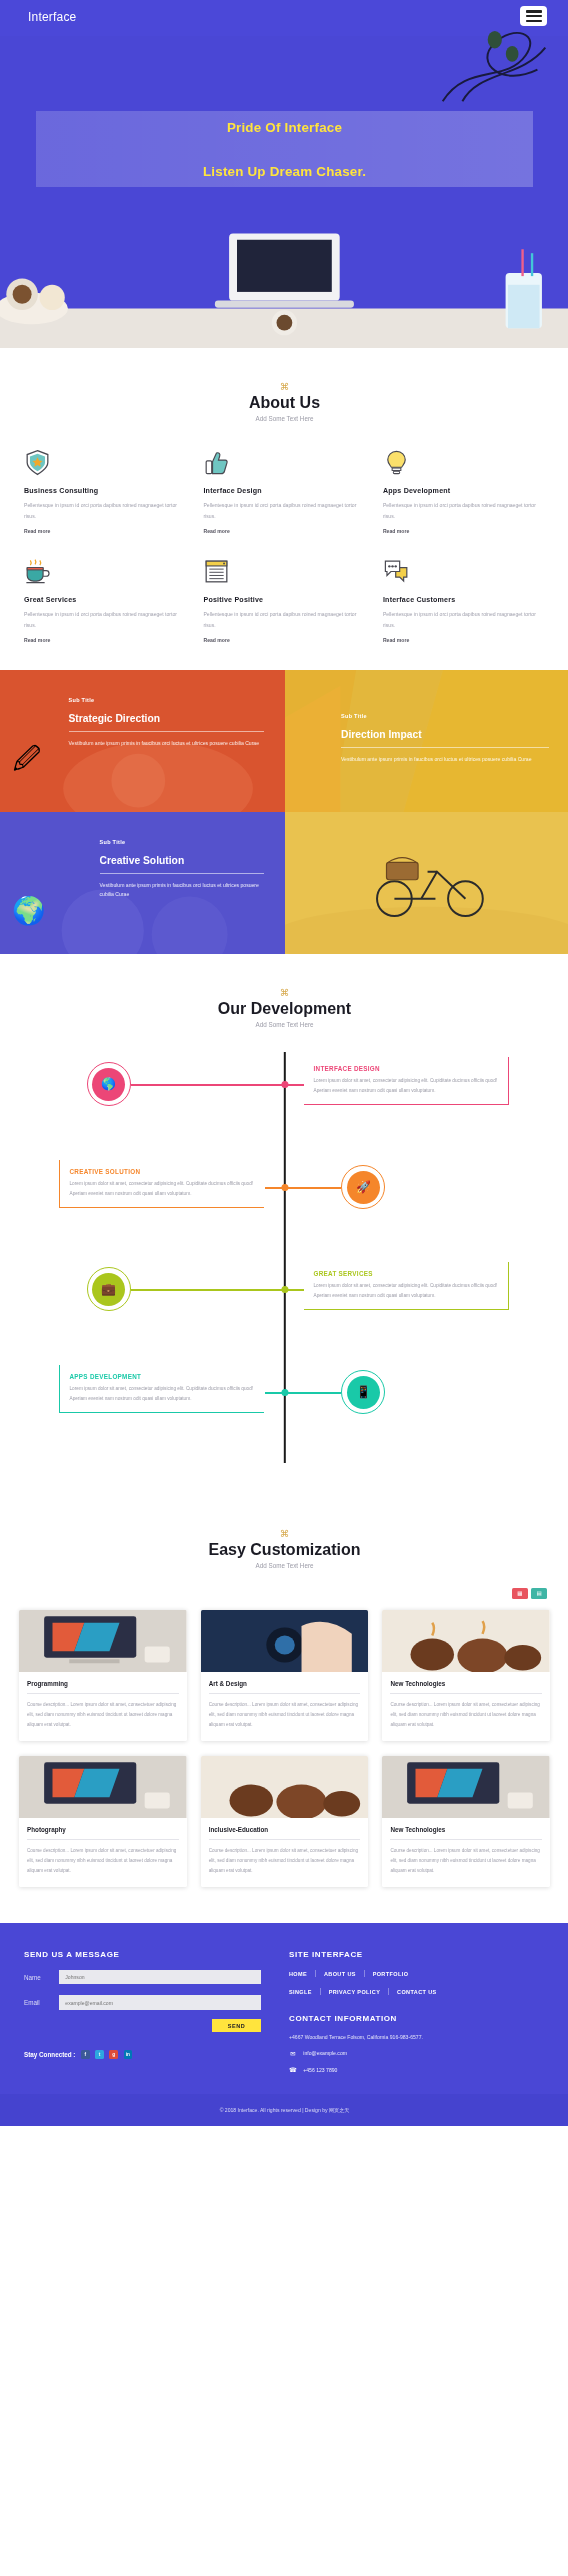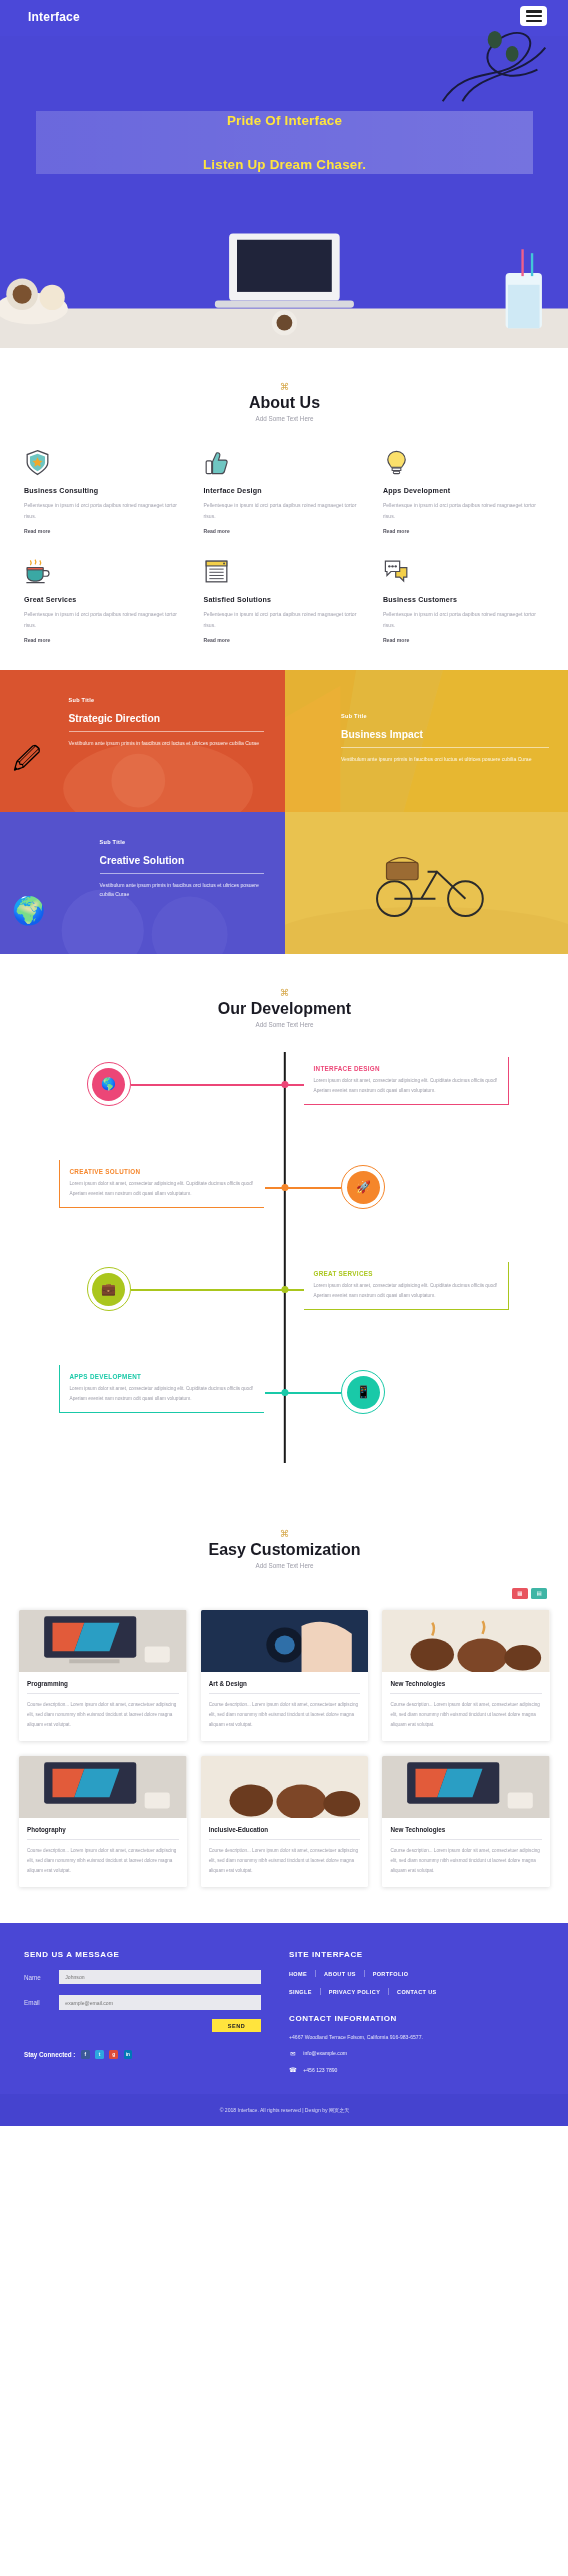--- a/index.html
+++ b/index.html
@@ -8,33 +8,33 @@
     font-family: "Liberation Sans", sans-serif;
     background: #ffffff; overflow: hidden;
   }
   .page { width: 569px; position: relative; }
 
   
   .hero { position: relative; height: 348px; background: #4a47d5; overflow: hidden; }
   .hero-top { position: relative; height: 36px; background: #4b48d8; }
   .brand {
     position: absolute; left: 28px; top: 10.3px;
-    color: #fff; font-size: 12px; font-weight: bold; letter-spacing: 0.2px;
+    color: #fff; font-size: 12px; font-weight: normal; letter-spacing: 0.2px;
   }
   .menu-btn {
     position: absolute; right: 22px; top: 6.3px;
     width: 27px; height: 20px; background: #fff; border-radius: 4px;
     display: flex; flex-direction: column; justify-content: center;
     align-items: center; gap: 2.4px; cursor: pointer;
   }
   .menu-btn span { display: block; width: 16px; height: 2.4px; background: #222; border-radius: 0.8px; }
   .earbuds { position: absolute; right: 0; top: 8px; width: 150px; height: 95px; }
 
   .hero-banner {
-    position: absolute; left: 36px; right: 36px; top: 111px; height: 63px;
+    position: absolute; left: 36px; right: 36px; top: 111px; height: 76px;
     background: linear-gradient(90deg, rgba(255,255,255,.18), rgba(255,255,255,.24));
     display: flex; flex-direction: column; justify-content: center;
     align-items: center; gap: 29px;
   }
   .hero-banner div { color: #ffe43d; font-size: 13.4px; font-weight: bold; letter-spacing: 0.2px; }
   .hero-photo { position: absolute; left: 0; right: 0; bottom: 0; height: 158px; }
 
   
   .sec-head { text-align: center; }
   .sec-icon { color: #d6a84a; font-size: 9.5px; line-height: 11px; }
@@ -221,34 +221,34 @@
           <rect x="4" y="4" width="26" height="26" fill="#fff" stroke="#4a4a52" stroke-width="1.6"></rect>
           <rect x="4" y="4" width="26" height="6" fill="#f3cf4a" stroke="#4a4a52" stroke-width="1.4"></rect>
           <circle cx="26.5" cy="7" r="1.2" fill="#4a4a52"></circle>
           <g stroke="#4a4a52" stroke-width="1.2">
             <line x1="8" y1="14" x2="26" y2="14"></line>
               <line x1="8" y1="18" x2="26" y2="18"></line>
             <line x1="8" y1="22" x2="26" y2="22"></line>
               <line x1="8" y1="26" x2="26" y2="26"></line>
           </g>
         </svg>
-        <div class="svc-name">Satisfied Solutions</div>
+        <div class="svc-name">Positive Positive</div>
         <div class="svc-desc">Pellentesque in ipsum id orci porta dapibus roined magnaeget tortor risus.</div>
         <div class="svc-more">Read more</div>
       </div>
 
       <div>
         <svg class="svc-icon" viewBox="0 0 34 34">
           <path d="M16 12 H30 V24 H26 l0 5 -5-5 H16 Z" fill="#f3cf4a" stroke="#4a4a52" stroke-width="1.5"></path>
           <path d="M3 4 H21 V17 H10 l-5 5 0-5 H3 Z" fill="#fff" stroke="#4a4a52" stroke-width="1.5"></path>
           <circle cx="8" cy="10.5" r="1.5" fill="#4a4a52"></circle>
             <circle cx="12" cy="10.5" r="1.5" fill="#4a4a52"></circle>
             <circle cx="16" cy="10.5" r="1.5" fill="#4a4a52"></circle>
         </svg>
-        <div class="svc-name">Business Customers</div>
+        <div class="svc-name">Interface Customers</div>
         <div class="svc-desc">Pellentesque in ipsum id orci porta dapibus roined magnaeget tortor risus.</div>
         <div class="svc-more">Read more</div>
       </div>
     </div>
   </section>
 
   <section class="quads">
     <div class="quad q-or">
       <svg class="q-bg" viewBox="0 0 360 180" preserveAspectRatio="none">
         <ellipse cx="200" cy="150" rx="120" ry="60" fill="#e8714b"></ellipse>
@@ -264,21 +264,21 @@
     </div>
 
     <div class="quad q-ye">
       <svg class="q-bg" viewBox="0 0 360 180" preserveAspectRatio="none">
         <polygon points="0,0 120,0 40,180 0,180" fill="#e3ab36"></polygon>
         <polygon points="90,0 200,0 150,180 60,180" fill="#e0b94a"></polygon>
         <polygon points="0,60 70,20 70,180 0,180" fill="#f0a93c"></polygon>
       </svg>
       <div class="q-inner" style="margin-left:36px;margin-top:16px">
         <div class="q-sub">Sub Title</div>
-        <div class="q-title">Business Impact</div>
+        <div class="q-title">Direction Impact</div>
         <div class="q-rule"></div>
         <div class="q-text">Vestibulum ante ipsum primis in faucibus orci luctus et ultrices posuere cubilia Curae</div>
       </div>
     </div>
 
     <div class="quad q-pu">
       <svg class="q-bg" viewBox="0 0 360 180" preserveAspectRatio="none">
         <circle cx="130" cy="150" r="52" fill="#6b68d8"></circle>
         <circle cx="240" cy="155" r="48" fill="#6663d4"></circle>
       </svg>

